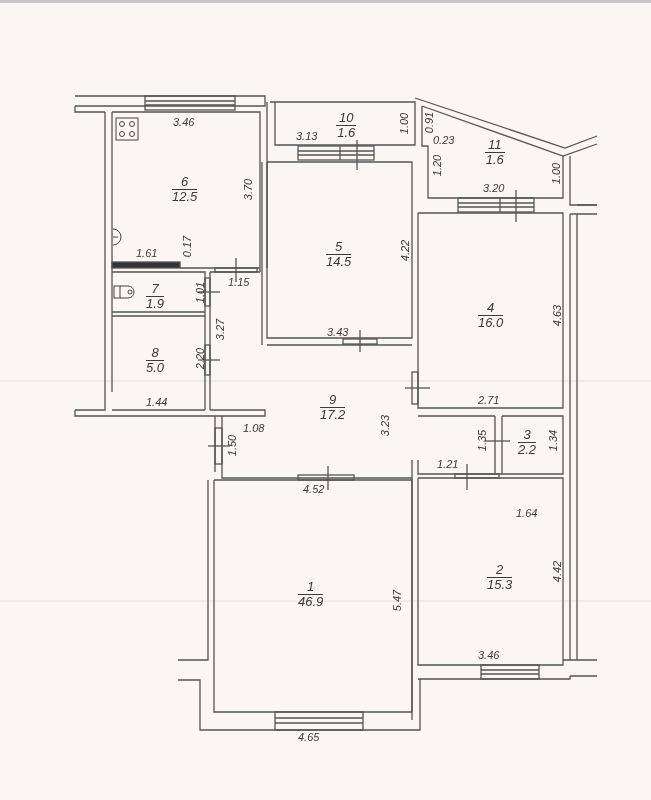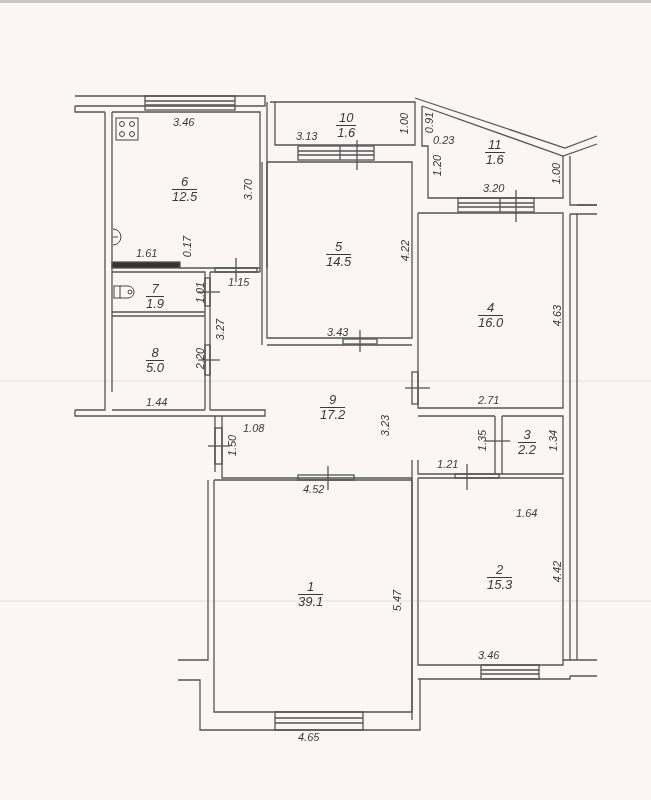--- a/index.html
+++ b/index.html
@@ -157,21 +157,21 @@
 <div class="room" style="left:518px;top:428px;">
   <span class="num">3</span>
   <span class="area">2.2</span>
 </div>
 <div class="room" style="left:487px;top:563px;">
   <span class="num">2</span>
   <span class="area">15.3</span>
 </div>
 <div class="room" style="left:298px;top:580px;">
   <span class="num">1</span>
-  <span class="area">39.1</span>
+  <span class="area">46.9</span>
 </div>
 
 <div class="lbl" style="left:173px;top:117px;">3.46</div>
 <div class="lbl" style="left:296px;top:131px;">3.13</div>
 <div class="lbl" style="left:433px;top:135px;">0.23</div>
 <div class="lbl" style="left:483px;top:183px;">3.20</div>
 <div class="lbl" style="left:136px;top:248px;">1.61</div>
 <div class="lbl" style="left:228px;top:277px;">1.15</div>
 <div class="lbl" style="left:327px;top:327px;">3.43</div>
 <div class="lbl" style="left:478px;top:395px;">2.71</div>

